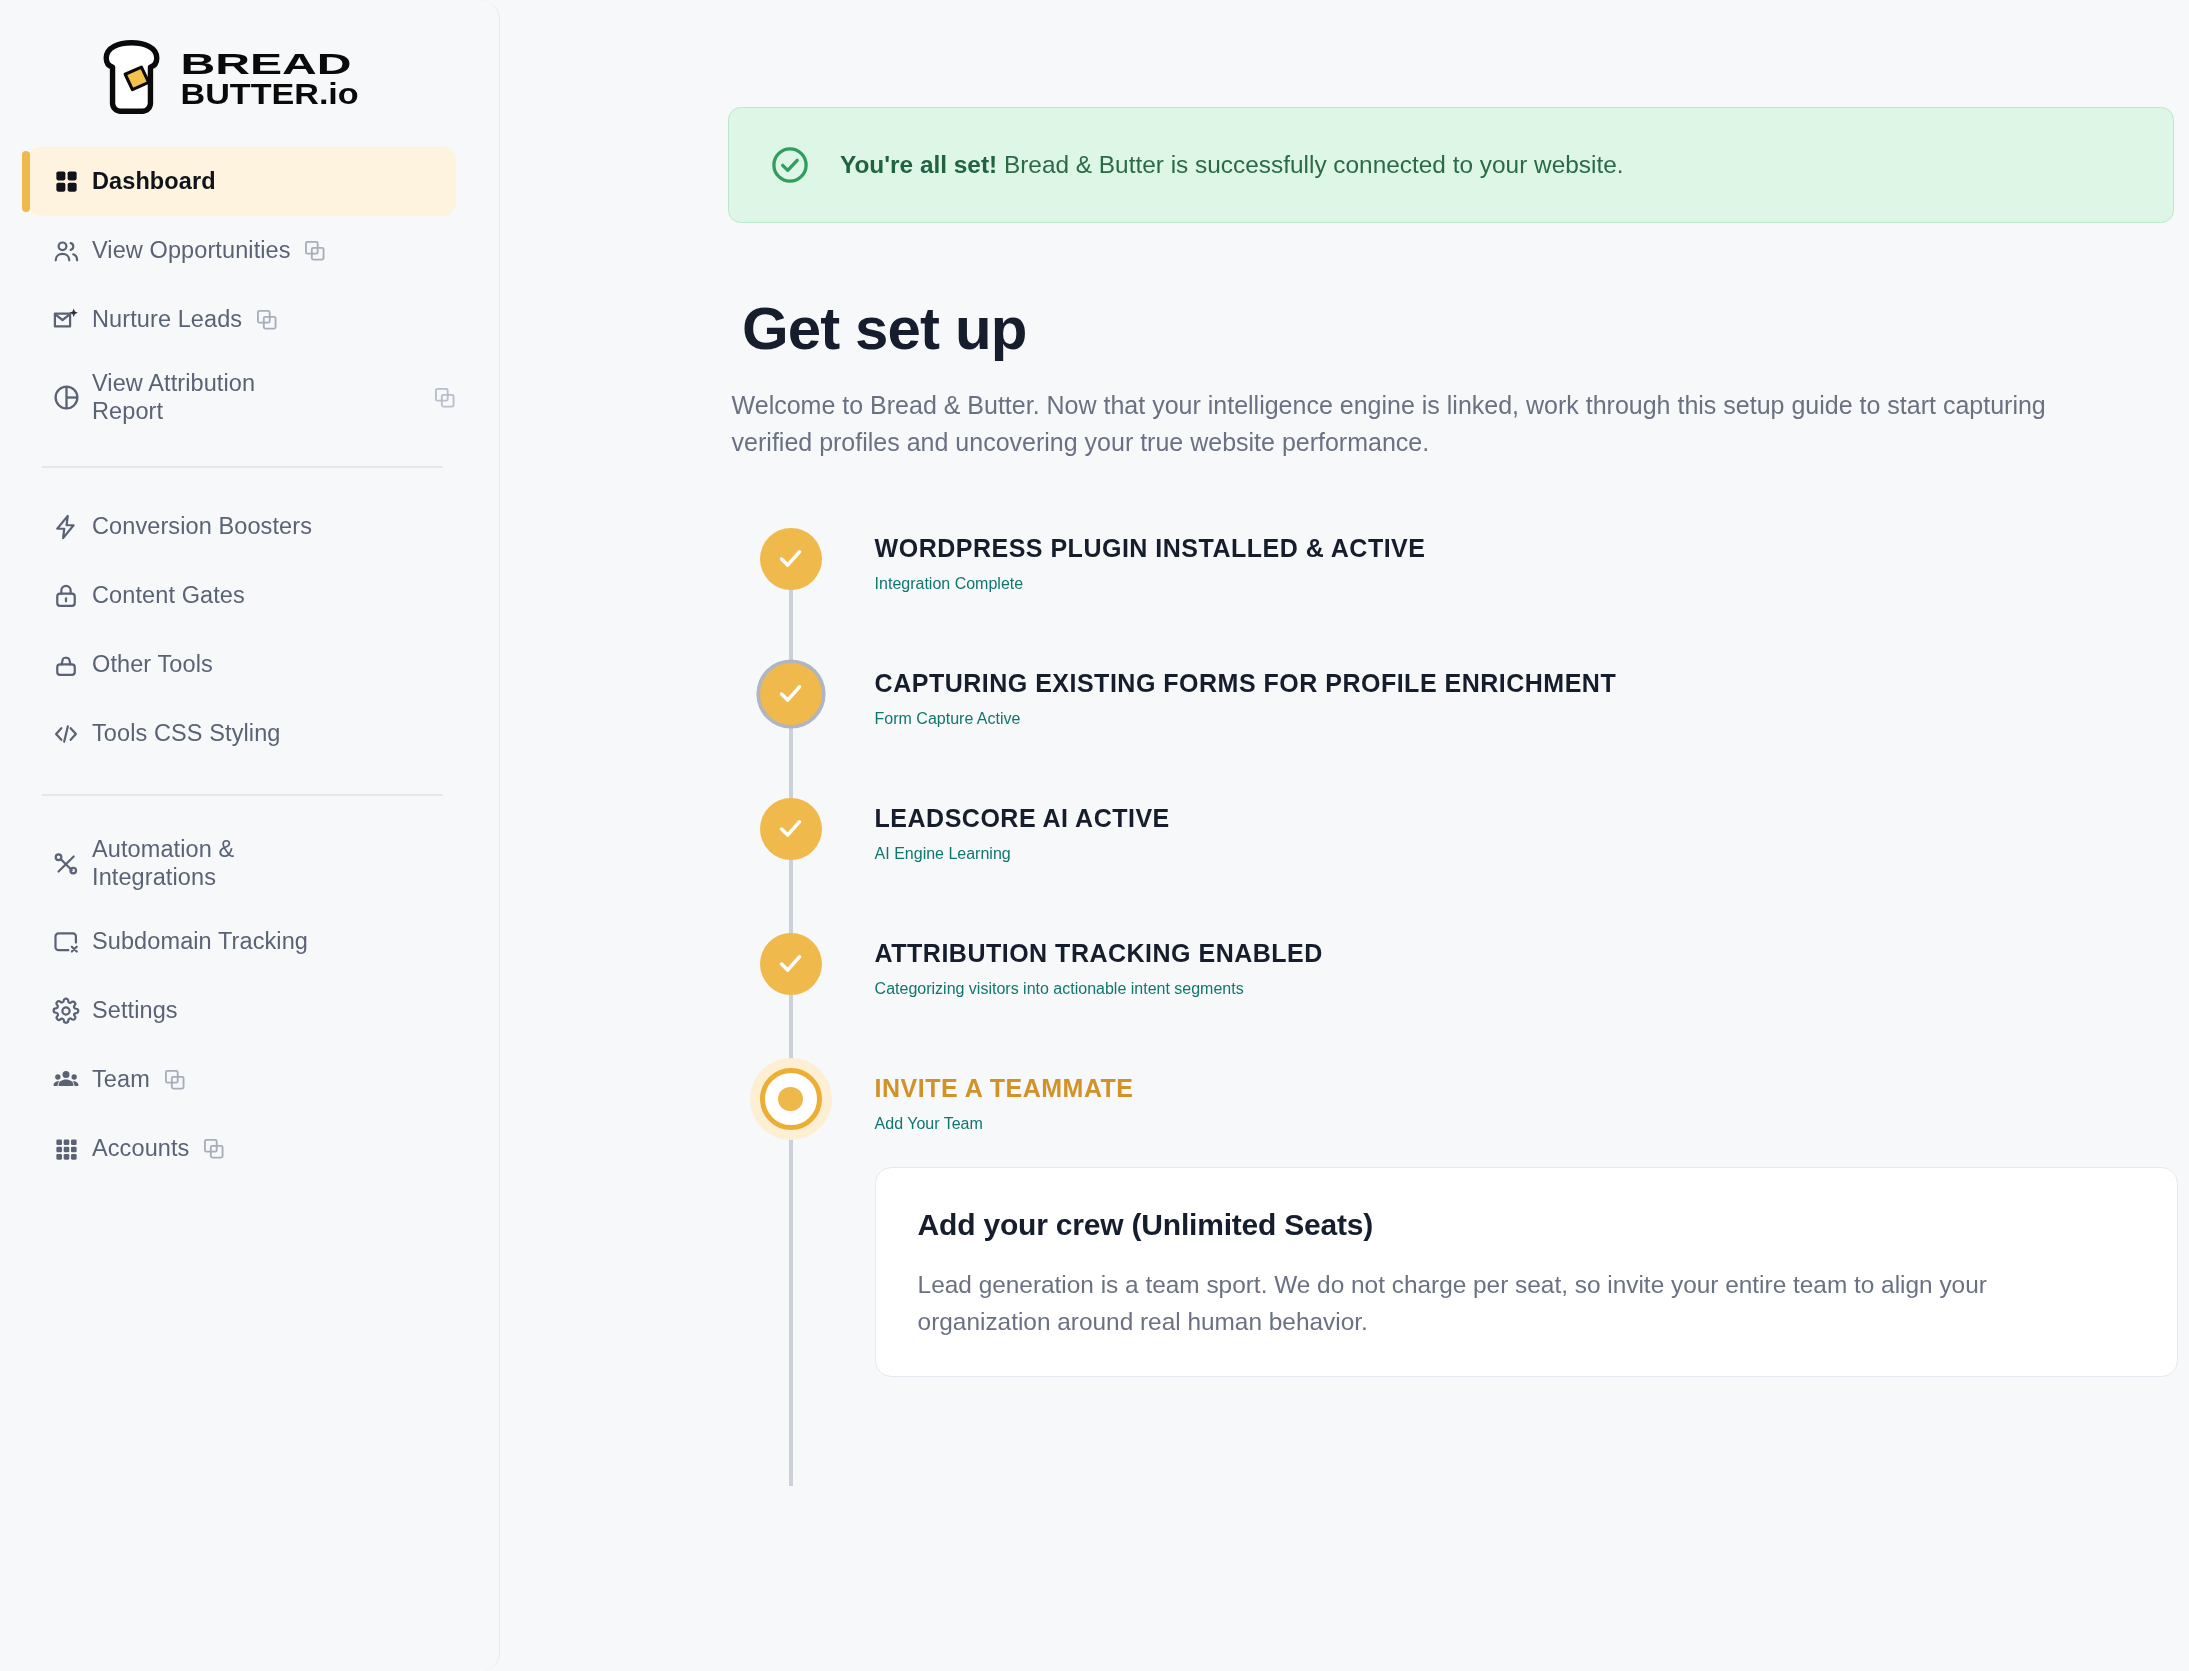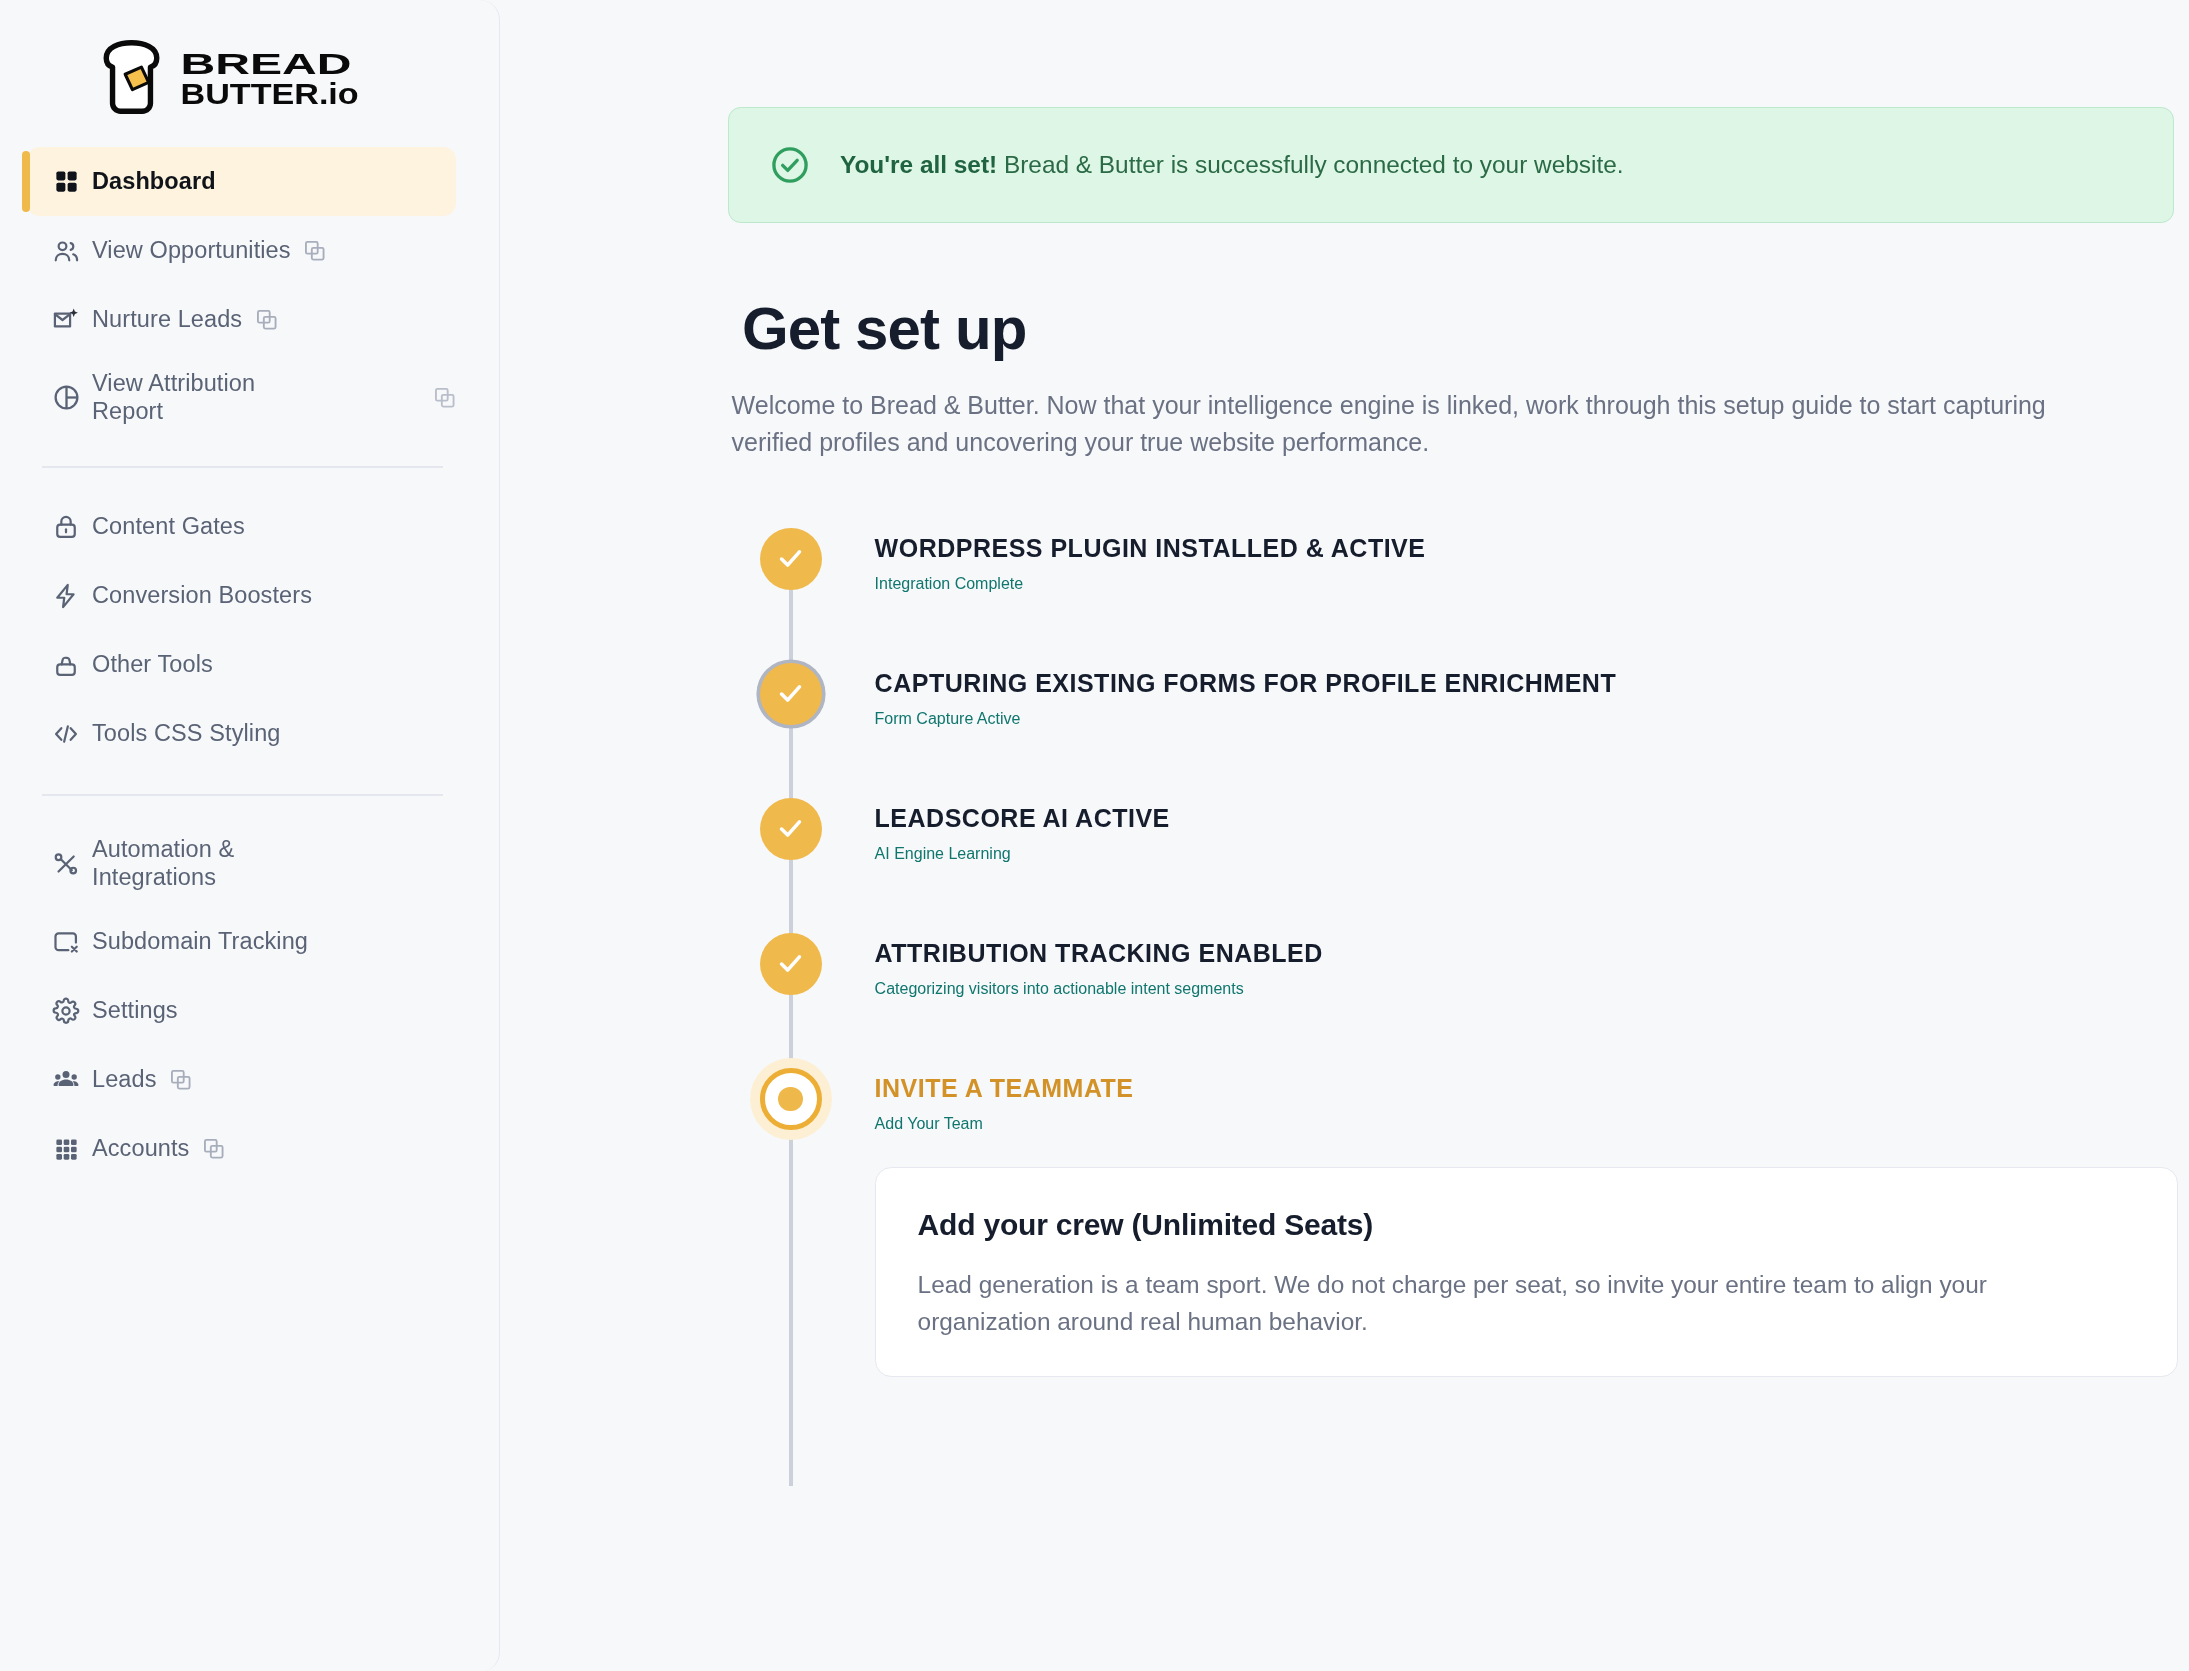--- a/index.html
+++ b/index.html
@@ -245,35 +245,35 @@
               <rect x="9" y="9" width="12" height="12" rx="1.5"></rect>
           </svg>
         </span>
       </div>
 
       <div class="nav-sep"></div>
 
       <div class="nav-item">
         <span class="nav-ico">
           <svg viewBox="0 0 24 24" width="28" height="28" fill="none" stroke="#5A6375" stroke-width="1.9" stroke-linecap="round" stroke-linejoin="round">
+            <path d="M13.5 2.5L4.5 13.5h6l-1 8 9-11h-6z"></path>
+          </svg>
+        </span>
+        <span class="nav-label">Conversion Boosters</span>
+      </div>
+
+      <div class="nav-item">
+        <span class="nav-ico">
+          <svg viewBox="0 0 24 24" width="28" height="28" fill="none" stroke="#5A6375" stroke-width="1.9" stroke-linecap="round" stroke-linejoin="round">
             <rect x="4.5" y="10" width="15" height="10.5" rx="2.4"></rect>
             <path d="M8 10V7.3a4 4 0 0 1 8 0V10"></path>
               <path d="M12 14v2.6"></path>
           </svg>
         </span>
         <span class="nav-label">Content Gates</span>
-      </div>
-
-      <div class="nav-item">
-        <span class="nav-ico">
-          <svg viewBox="0 0 24 24" width="28" height="28" fill="none" stroke="#5A6375" stroke-width="1.9" stroke-linecap="round" stroke-linejoin="round">
-            <path d="M13.5 2.5L4.5 13.5h6l-1 8 9-11h-6z"></path>
-          </svg>
-        </span>
-        <span class="nav-label">Conversion Boosters</span>
       </div>
 
       <div class="nav-item">
         <span class="nav-ico">
           <svg viewBox="0 0 24 24" width="28" height="28" fill="none" stroke="#5A6375" stroke-width="1.9" stroke-linecap="round" stroke-linejoin="round">
             <rect x="4.5" y="11.5" width="15" height="9" rx="2.4"></rect>
             <path d="M8.2 11.5l1-4.2a2 2 0 0 1 1.9-1.5h1.8a2 2 0 0 1 1.9 1.5l1 4.2"></path>
           </svg>
         </span>
         <span class="nav-label">Other Tools</span>
@@ -328,21 +328,21 @@
         <span class="nav-ico">
           <svg viewBox="0 0 24 24" width="28" height="28" fill="#5A6375">
             <circle cx="12" cy="7.2" r="3"></circle>
             <circle cx="5" cy="9.4" r="2.3"></circle>
             <circle cx="19" cy="9.4" r="2.3"></circle>
             <path d="M12 11.6c-3.6 0-6.4 2-6.4 4.6 0 .6.5 1 1.1 1h10.6c.6 0 1.1-.4 1.1-1 0-2.6-2.8-4.6-6.4-4.6z"></path>
             <path d="M4.6 13.1c-1.9.5-3.3 1.7-3.3 3.1 0 .5.4.9.9.9h2.6c-.1-1.6.6-3 1.6-4z"></path>
             <path d="M19.4 13.1c1.9.5 3.3 1.7 3.3 3.1 0 .5-.4.9-.9.9h-2.6c.1-1.6-.6-3-1.6-4z"></path>
           </svg>
         </span>
-        <span class="nav-label">Leads</span>
+        <span class="nav-label">Team</span>
         <span class="ext-ico">
           <svg viewBox="0 0 24 24" width="23.5" height="23.5" fill="none" stroke="#9AA1B1" stroke-width="1.9">
             <rect x="3" y="3" width="12" height="12" rx="1.5"></rect>
               <rect x="9" y="9" width="12" height="12" rx="1.5"></rect>
           </svg>
         </span>
       </div>
 
       <div class="nav-item">
         <span class="nav-ico">

